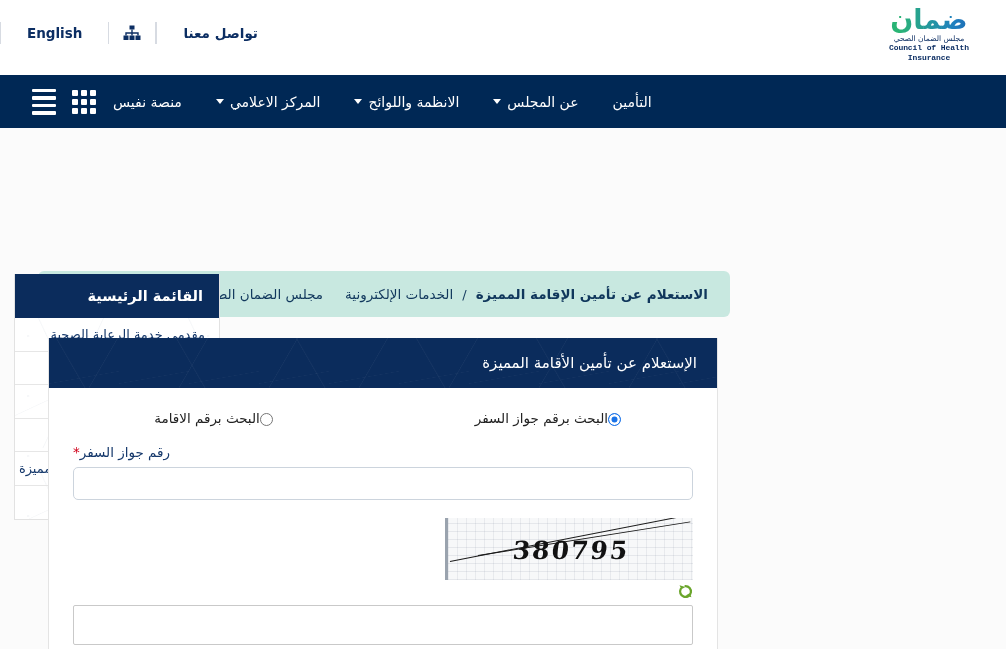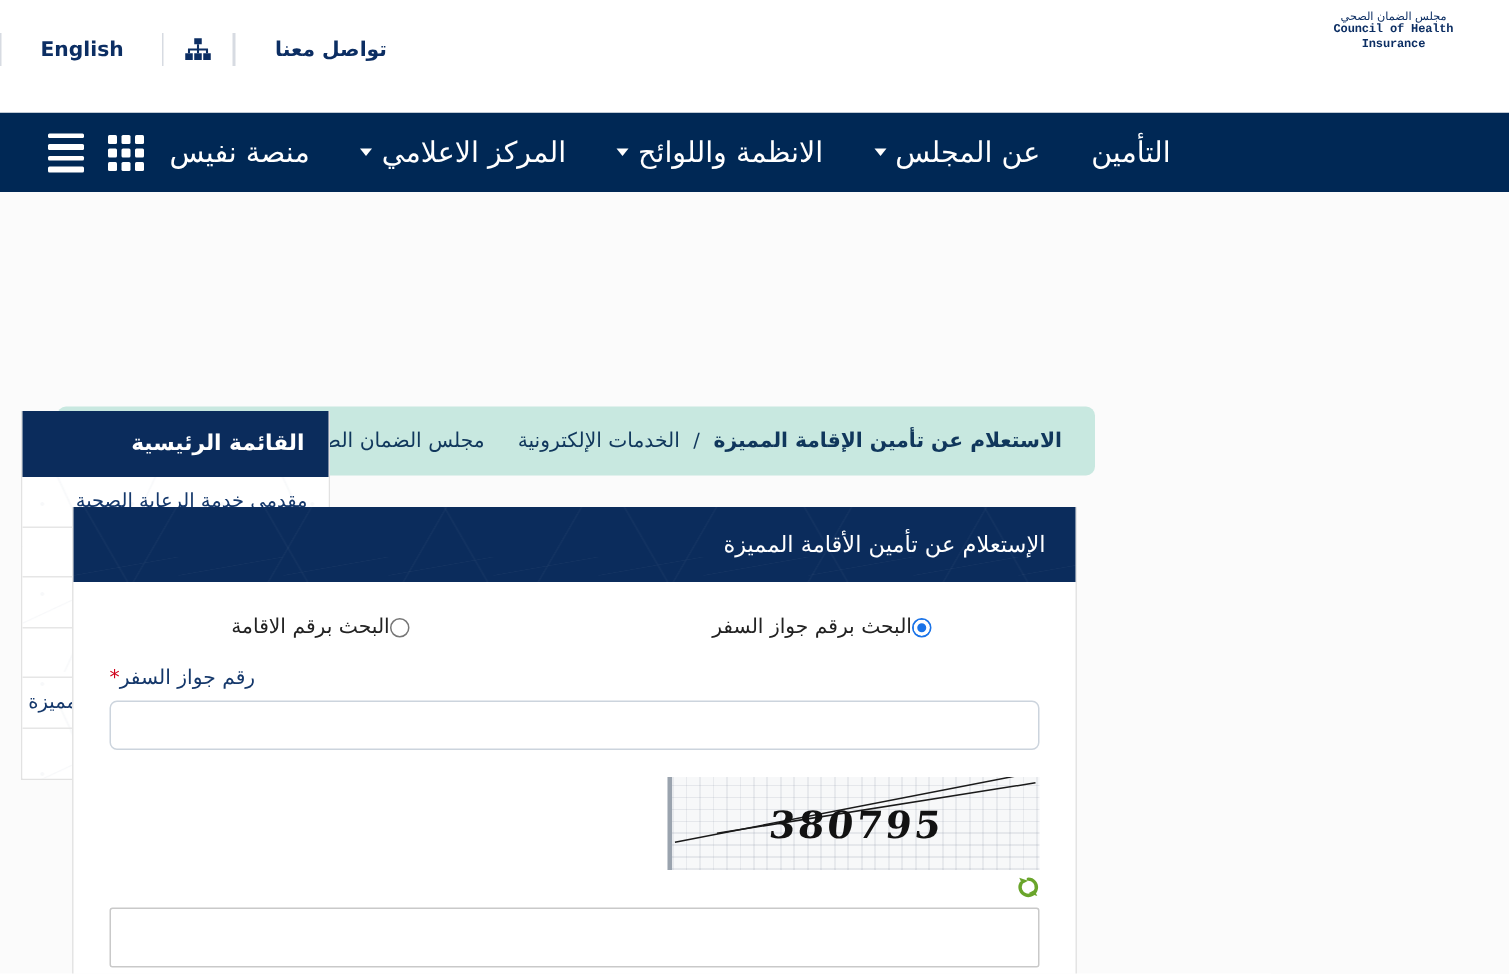--- a/index.html
+++ b/index.html
@@ -127,21 +127,21 @@
   .grid-ico i { background: #fff; display: block; border-radius: 1px; }
 
   .nav-items {
     display: flex;
     align-items: center;
     order: 1;
     margin-right: auto;
   }
   .nav-link {
     color: #ffffff;
-    font-size: 19px;
+    font-size: 14px;
     padding: 0 17px;
     white-space: nowrap;
     cursor: pointer;
     display: flex;
     align-items: center;
     gap: 6px;
   }
   .caret {
     width: 0; height: 0;
     border-left: 4px solid transparent;
@@ -267,21 +267,21 @@
 
   .radio-row {
     display: flex;
     flex-direction: row;
     align-items: center;
     margin-bottom: 18px;
   }
   .radio-opt {
     display: flex;
     flex-direction: row-reverse;
-    align-items: center;
+    align-items: flex-end;
     font-size: 13.5px;
     color: #222;
     cursor: pointer;
   }
   .radio-opt.first { margin-right: 72px; }
   .radio-opt.second { margin-right: 202px; }
   .rdo {
     width: 13px; height: 13px;
     border-radius: 50%;
     border: 1px solid #767676;
@@ -394,20 +394,21 @@
         <rect x="12.5" y="10.5" width="5" height="4.5" fill="#0c2e63"></rect>
         <path d="M9 4.5 V8 M3 10.5 V8 H15 V10.5 M9 8 V10.5" stroke="#0c2e63" stroke-width="1.4"></path>
       </svg>
     </span>
     <span class="tb-sep"></span>
     <span class="tb-item">English</span>
     <span class="tb-sep"></span>
   </div>
 
   <div class="logo-wrap">
+    <div class="logo-ar">ضمان</div>
     <div class="logo-sub-ar">مجلس الضمان الصحي</div>
     <div class="logo-sub-en">Council of Health Insurance</div>
   </div>
 </div>
 
 <div class="navbar">
   <div class="nav-icons">
     <span class="nav-icon-btn">
       <span class="grid-ico" aria-hidden="true">
           <i></i>

